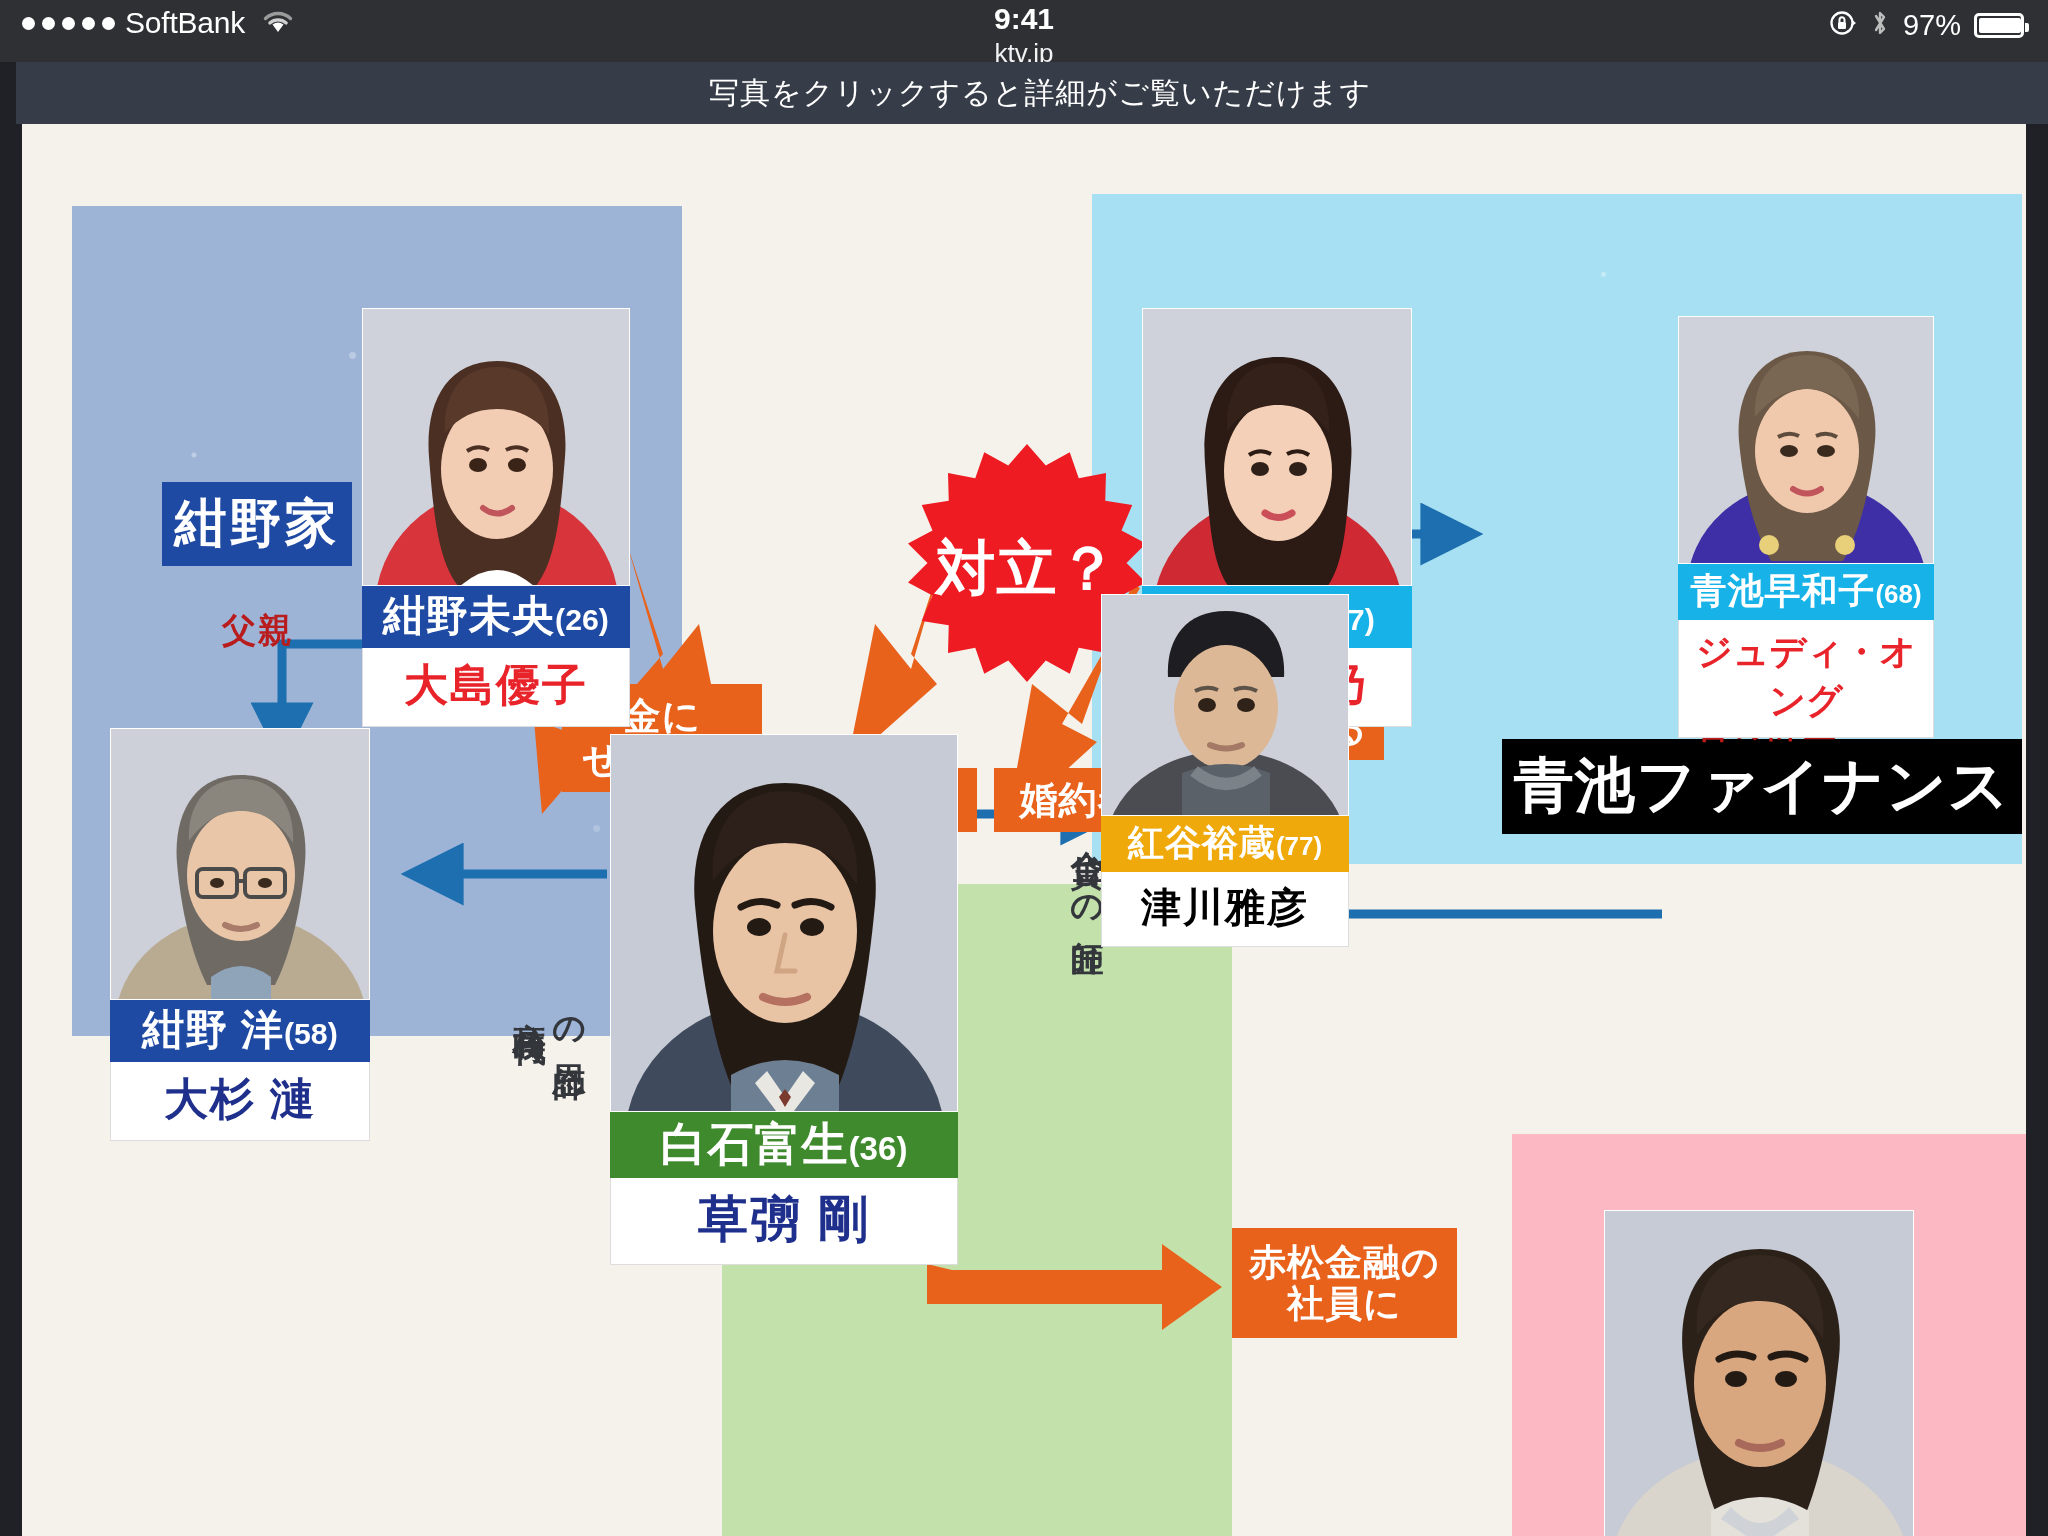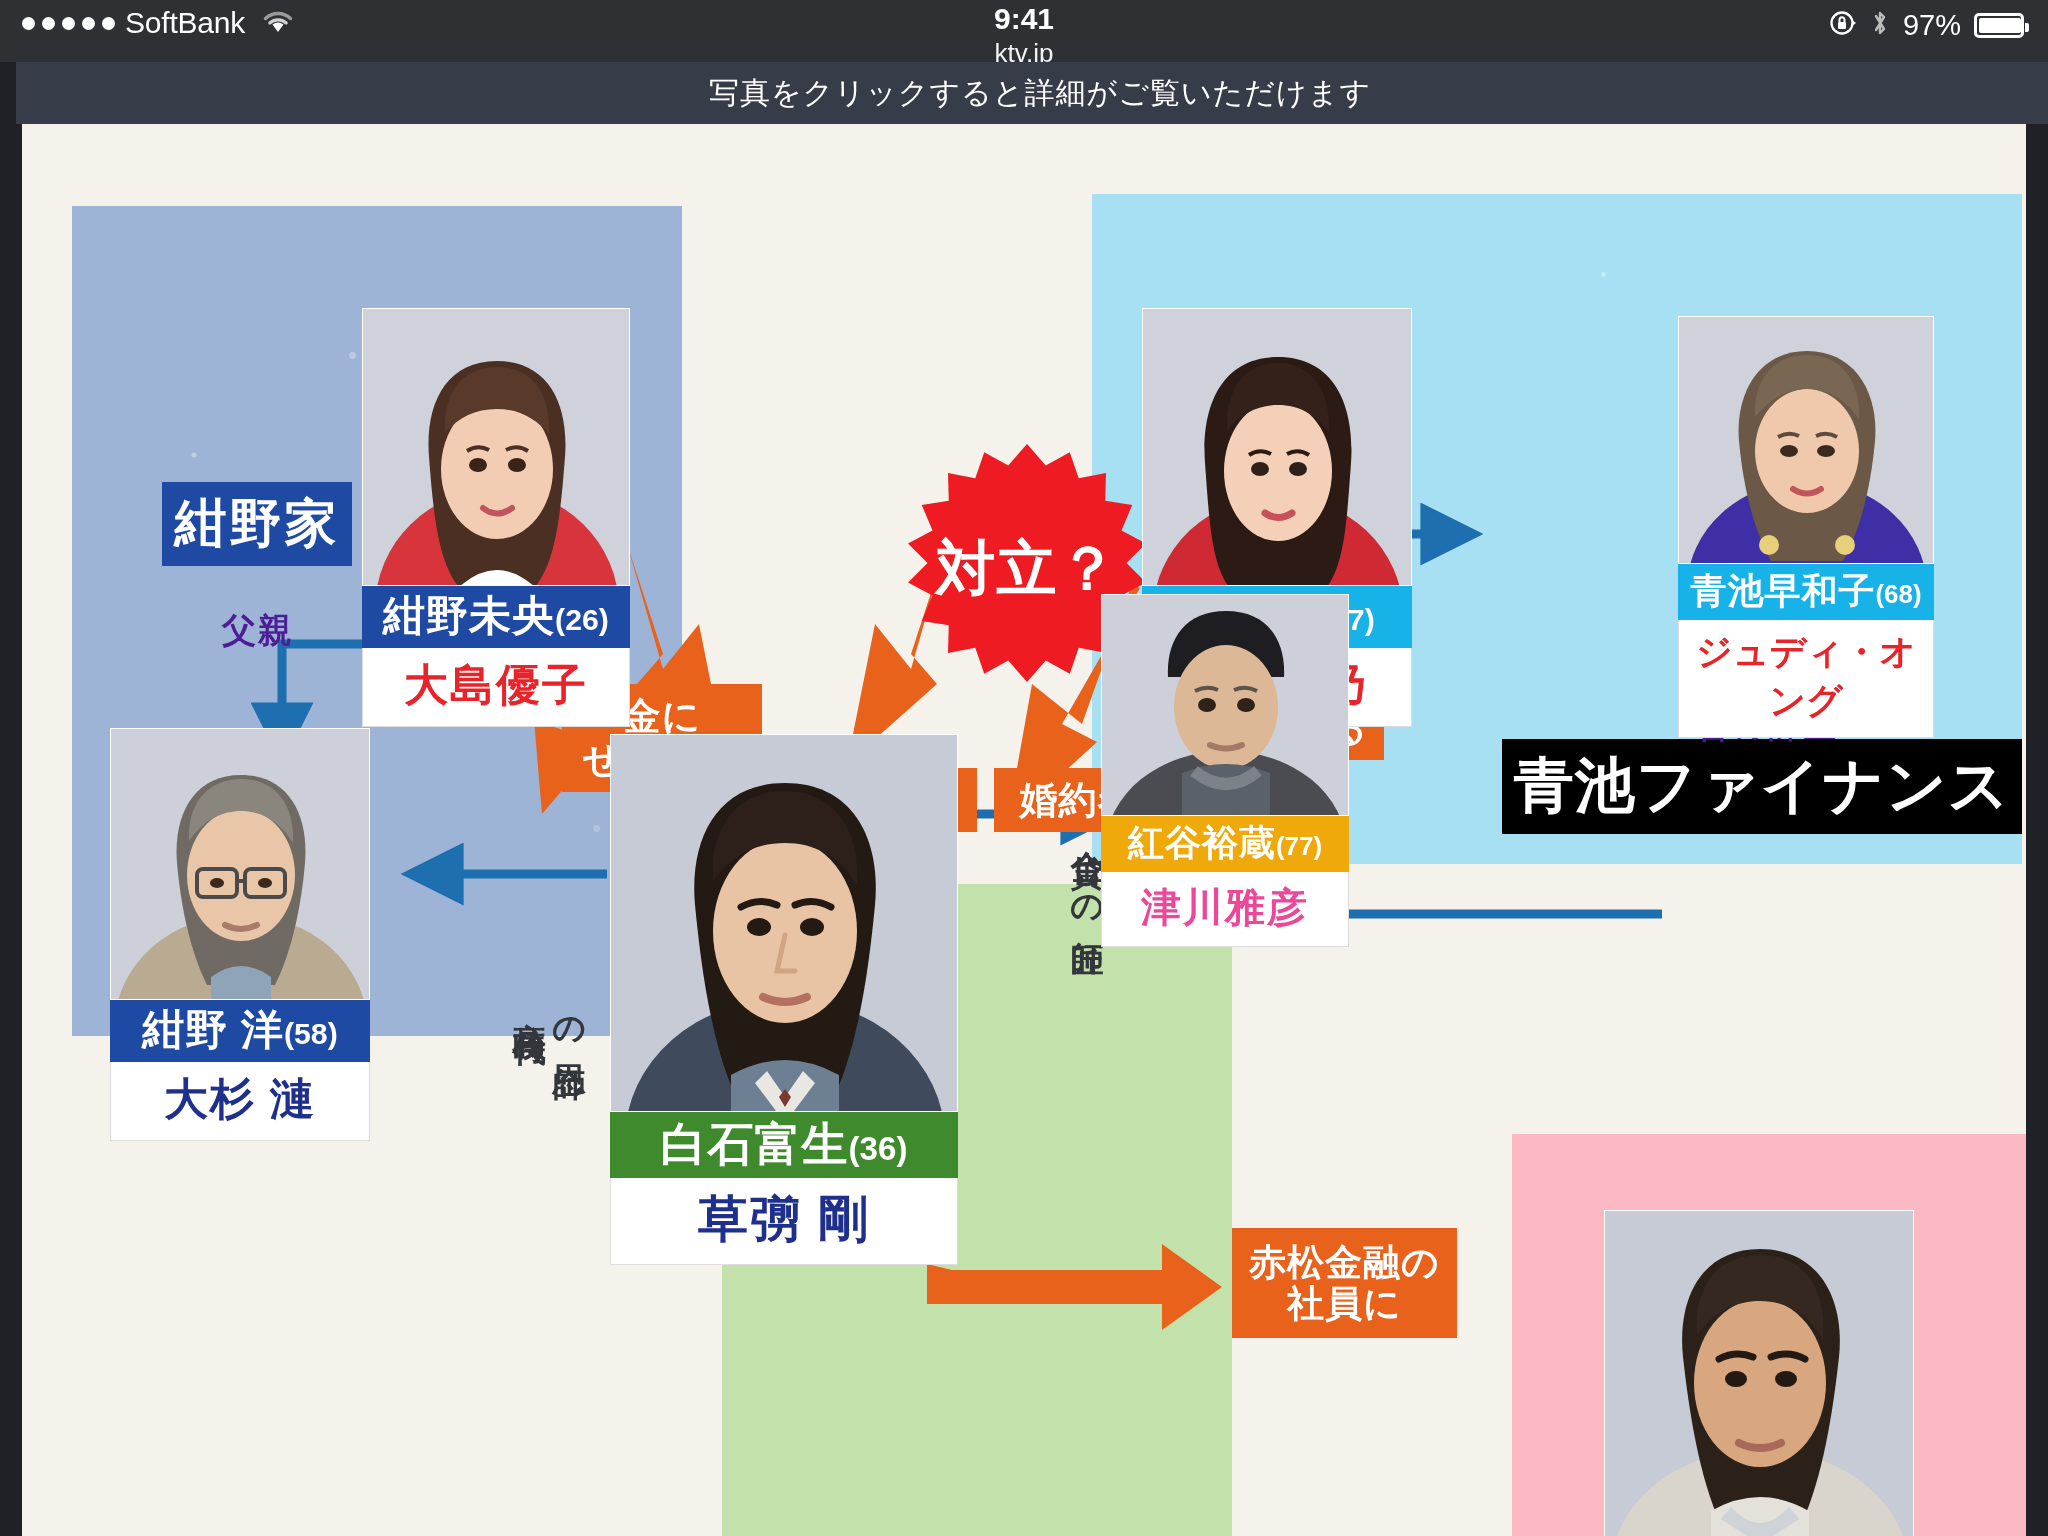--- a/index.html
+++ b/index.html
@@ -110,21 +110,21 @@
     position: absolute; background: #e8621c; color: #fff; font-weight: bold;
     display: flex; flex-direction: column; align-items: center; justify-content: center;
     line-height: 1.12; text-align: center; letter-spacing: 1px;
   }
   
   .vlabel {
     position: absolute; writing-mode: vertical-rl; text-orientation: upright;
     font-weight: bold; color: #33363b; letter-spacing: 4px; line-height: 1.25;
   }
   .hlabel {
-    position: absolute; font-weight: bold; color: #4c1d95; letter-spacing: 2px;
+    position: absolute; font-weight: bold; color: #b91c1c; letter-spacing: 2px;
   }
 
   
   #starburst {
     position: absolute; left: 880px; top: 320px; width: 250px; height: 250px;
     background: #ef1b23;
     clip-path: polygon(
       50% 0%, 57.5% 8.6%, 67.1% 3.3%, 70.7% 13.7%, 81.6% 11.6%, 81.3% 22.7%,
       92.1% 24.4%, 87.8% 34.6%, 97.6% 39.8%, 89.8% 47.6%, 97.6% 55.4%, 87.8% 60.6%,
       92.1% 70.8%, 81.3% 72.5%, 81.6% 83.6%, 70.7% 81.5%, 67.1% 91.9%, 57.5% 86.6%,
@@ -389,21 +389,21 @@
         <path d="M93 96 q12 -6 23 -1" stroke="#5c5248" stroke-width="4" fill="none"></path>
         <path d="M132 95 q12 -5 23 1" stroke="#5c5248" stroke-width="4" fill="none"></path>
         <path d="M108 150 q16 7 32 0" stroke="#a47a66" stroke-width="6" fill="none" stroke-linecap="round"></path>
         <path d="M80 178 q44 -18 88 0 l0 44 h-88 z" fill="#5a6168"></path>
         <path d="M92 176 q32 26 64 0" stroke="#7b8389" stroke-width="12" fill="none"></path>
       </svg>
     </div>
     <div class="nameplate" style="background:#f0a90b; font-size:36px;">
       <span>紅谷裕蔵</span><span class="age">(77)</span>
     </div>
-    <div class="actor" style="color:#ec4899; font-size:40px;">
+    <div class="actor" style="color:#000000; font-size:40px;">
       <span>津川雅彦</span>
     </div>
   </div>
 
   <div class="card" style="left:588px; top:610px; width:348px;">
     <div class="photo" style="height:378px;">
       <svg viewBox="0 0 348 378" width="348" height="378">
         <rect width="348" height="378" fill="#c7cbd5"></rect>
         <ellipse cx="174" cy="404" rx="160" ry="140" fill="#3f4a5c"></ellipse>
         <path d="M174 48 C106 48 78 104 84 170 C90 232 100 306 124 360 L224 360 C248 306 258 232 264 170 C270 104 242 48 174 48 z" fill="#241a14"></path>

